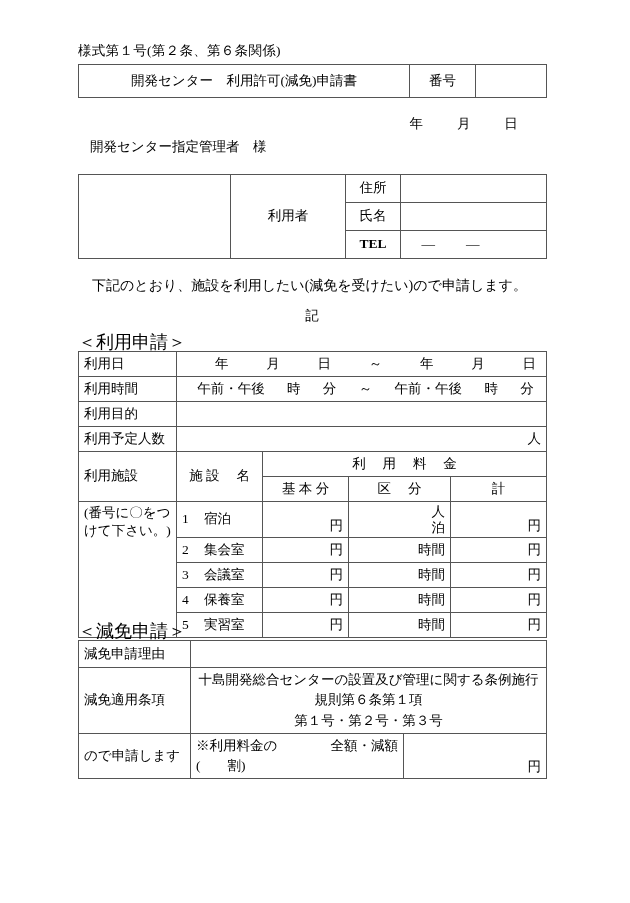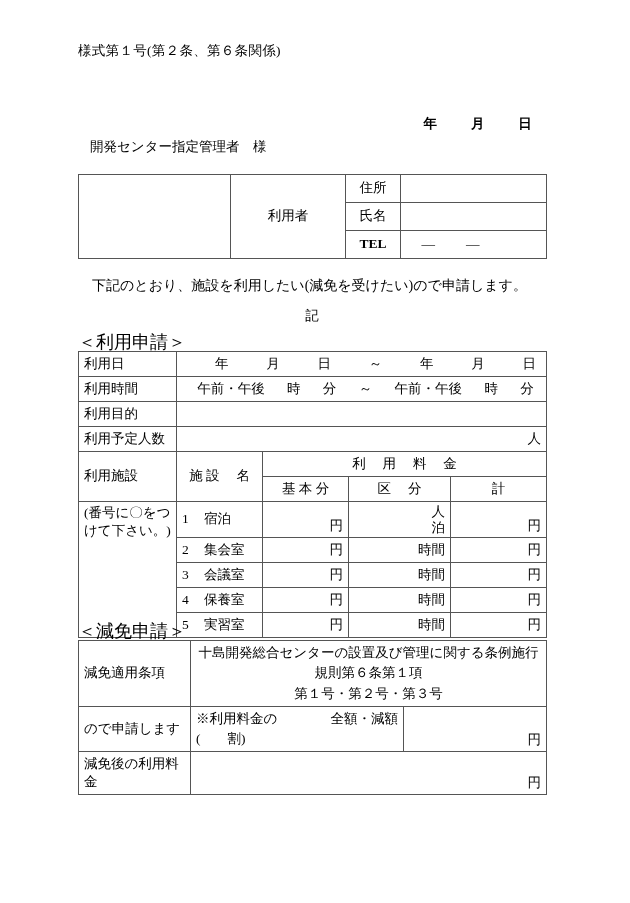--- a/index.html
+++ b/index.html
@@ -48,27 +48,26 @@
     top: 64px;
     width: 468px;
   }
   #header-table td { height: 28px; }
   .cell-center { text-align: center; }
   .cell-right  { text-align: right; }
 
   
   .date-line {
     position: absolute;
-    left: 92px;
+    left: 78px;
     top: 115px;
     width: 455px;
     text-align: right;
     font-size: 13.5px;
     white-space: nowrap;
-    font-weight: bold;
   }
   .date-line span.tok { display: inline-block; width: 44px; text-align: center; }
 
   .addressee {
     position: absolute;
     left: 90px;
     top: 138px;
     font-size: 13.5px;
     white-space: nowrap;
   }
@@ -156,20 +155,34 @@
   .rate-row-2 { white-space: nowrap; }
   .pad-amount { text-align: right; }
 </style>
 </head>
 <body>
 
 <div class="page">
 
   <div class="form-title">様式第１号(第２条、第６条関係)</div>
 
+  <table class="grid" id="header-table">
+    <colgroup>
+      <col style="width:331px">
+        <col style="width:66px">
+        <col style="width:71px">
+    </colgroup>
+    <tbody>
+      <tr>
+        <td class="cell-center">開発センター　利用許可(減免)申請書</td>
+        <td class="cell-center">番号</td>
+        <td class="cell-center"></td>
+      </tr>
+    </tbody>
+  </table>
 
   <div class="date-line">
     <span class="tok">年</span>
     <span class="tok">月</span>
     <span class="tok">日</span>
   </div>
 
   <div class="addressee">開発センター指定管理者　様</div>
 
   <table class="grid" id="applicant-table">
@@ -322,20 +335,24 @@
   <div class="section-label" id="label-exempt">＜減免申請＞</div>
 
   <table class="grid" id="exemption-table">
     <colgroup>
       <col style="width:112px">
         <col style="width:213px">
         <col style="width:143px">
     </colgroup>
     <tbody>
       <tr>
+        <td>減免申請理由</td>
+        <td colspan="2"></td>
+      </tr>
+      <tr>
         <td>減免適用条項</td>
         <td colspan="2">
           <div class="clause-block">
             <div>十島開発総合センターの設置及び管理に関する条例施行</div>
             <div>規則第６条第１項</div>
             <div>第１号・第２号・第３号</div>
           </div>
         </td>
       </tr>
       <tr>
@@ -344,20 +361,16 @@
           <div class="rate-block">
             <div class="rate-row-1">
               <span class="rate-a">※利用料金の</span>
               <span class="rate-b">全額・減額</span>
             </div>
             <div class="rate-row-2">(　　割)</div>
           </div>
         </td>
         <td class="pad-amount" style="vertical-align:bottom;">円</td>
       </tr>
-      <tr>
-        <td>減免後の利用料金</td>
-        <td colspan="2" class="pad-amount" style="vertical-align:bottom; height:38px;">円</td>
-      </tr>
     </tbody>
   </table>
 
 </div>
 
 </body></html>

